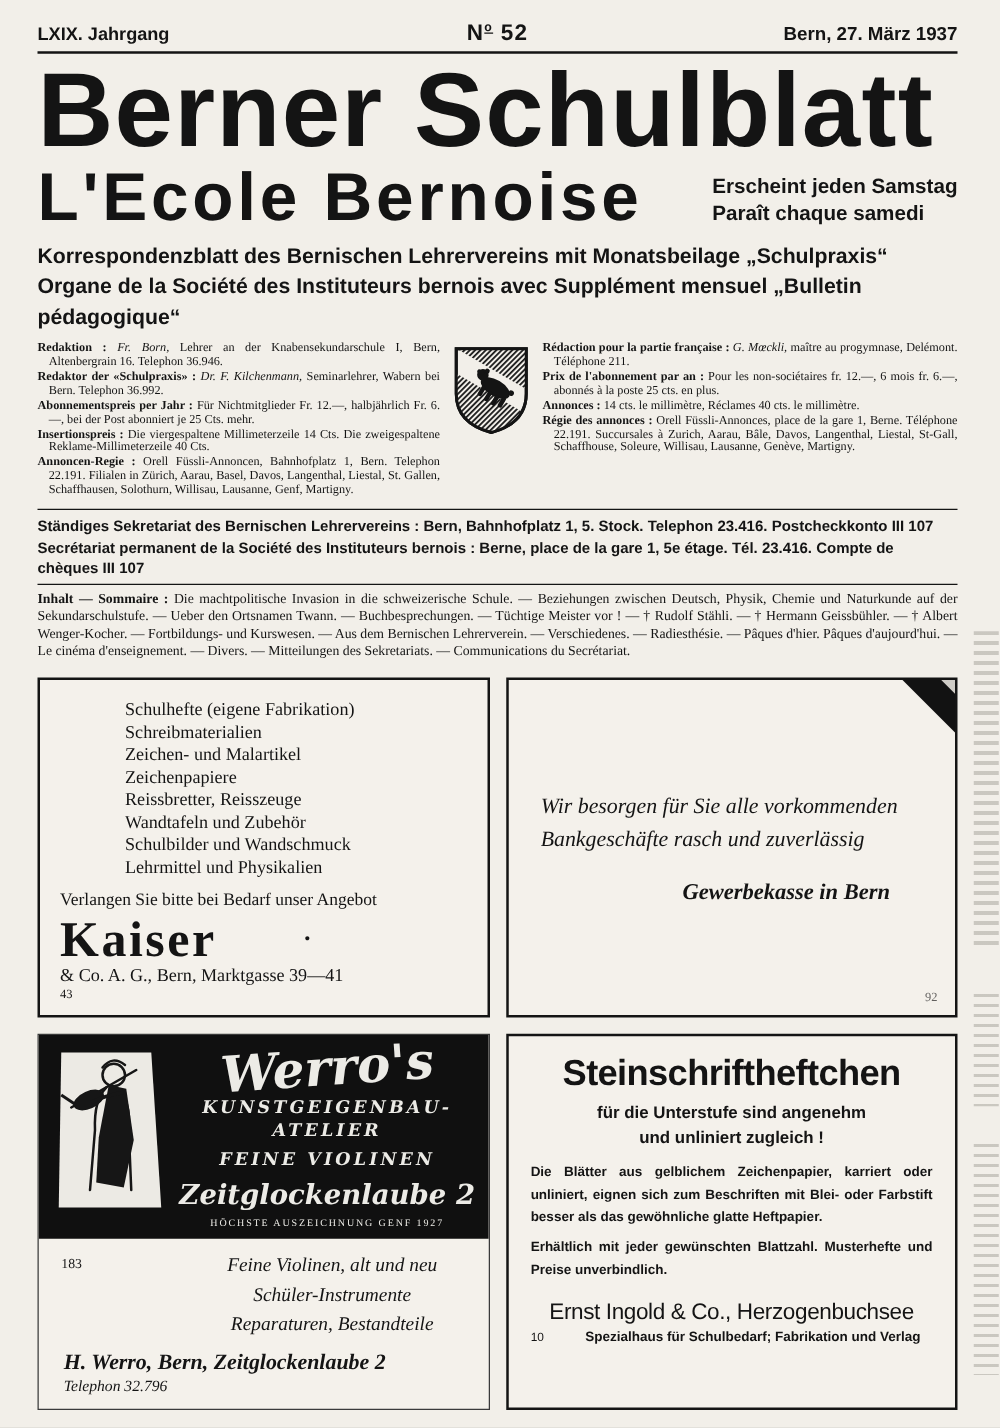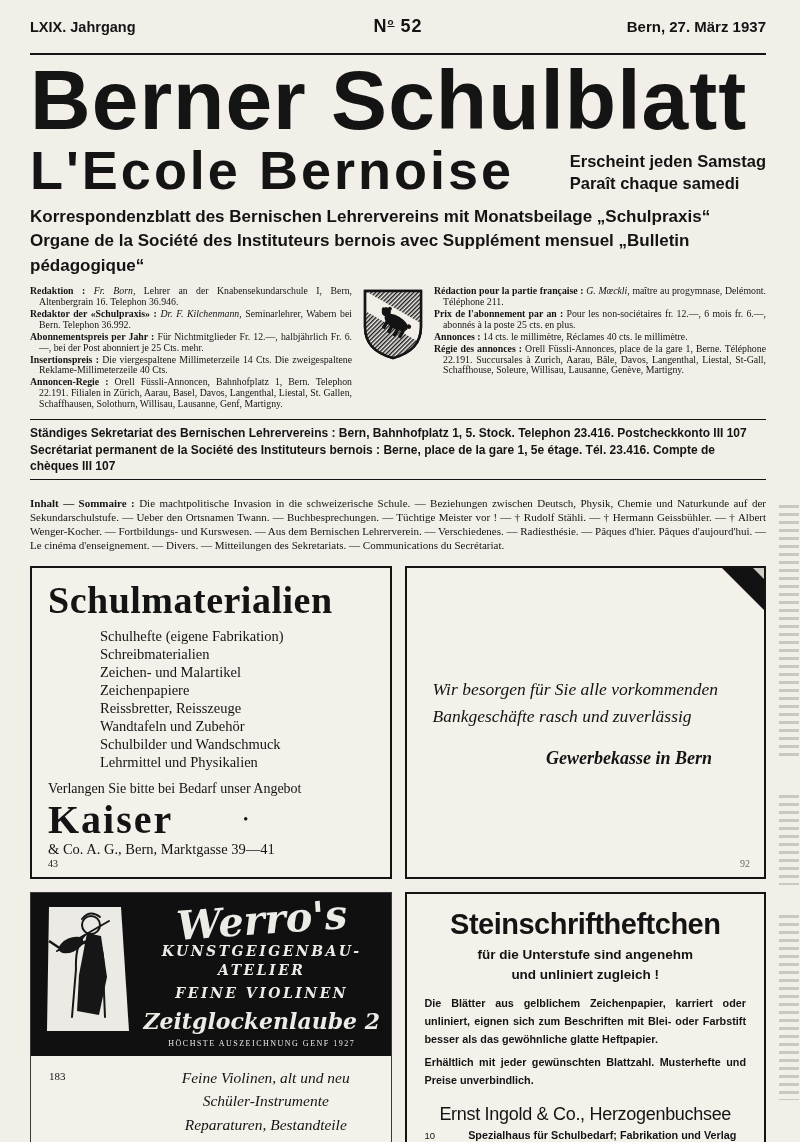--- a/index.html
+++ b/index.html
@@ -4,21 +4,21 @@
 <style>
   html,body { margin:0; padding:0; background:#d8d5cf; }
   .page {
     position:relative; width:800px; height:1142px; margin:0 auto;
     background:#f2efe9; color:#141414; box-sizing:border-box;
     padding:16px 34px 14px 30px; overflow:hidden;
     font-family:"Liberation Serif", serif;
   }
   
   .mast-row { display:flex; align-items:baseline; font-family:"Liberation Sans", sans-serif;
-    font-weight:bold; border-bottom:2.5px solid #141414; padding-bottom:16px; }
+    font-weight:bold; border-bottom:2.5px solid #141414; padding-bottom:4px; }
   .mast-row .vol { flex:1; font-size:14.5px; }
   .mast-row .iss { flex:1; text-align:center; font-size:18px; letter-spacing:1px; }
   .mast-row .iss sup { font-size:0.55em; text-decoration:underline; }
   .mast-row .dat { flex:1; text-align:right; font-size:15px; }
   .title-de { font-family:"Liberation Sans", sans-serif; font-weight:bold;
     font-size:84px; line-height:0.98; letter-spacing:1px; margin-top:4px; white-space:nowrap; }
   .fr-row { display:flex; justify-content:space-between; align-items:flex-end; margin-top:2px; }
   .title-fr { font-family:"Liberation Sans", sans-serif; font-weight:bold;
     font-size:54px; line-height:1; letter-spacing:3px; white-space:nowrap; }
   .sched { font-family:"Liberation Sans", sans-serif; font-weight:bold; font-size:16.5px;
@@ -32,21 +32,21 @@
   .imp-col.right { flex:1; }
   .imp { margin:0 0 1px 0; padding-left:9px; text-indent:-9px; }
   .imp .lbl { font-weight:bold; }
   .imp .nm { font-style:italic; }
   .emblem { flex:0 0 66px; display:flex; justify-content:center; align-items:flex-start; padding-top:2px; }
   
   .secr { border-top:1.5px solid #141414; border-bottom:1.5px solid #141414;
     margin-top:8px; padding:5px 0 5px; font-family:"Liberation Sans", sans-serif;
     font-weight:bold; font-size:12px; line-height:1.35; }
   
-  .toc { margin-top:17px; font-size:11px; line-height:1.27; text-align:justify; }
+  .toc { margin-top:5px; font-size:11px; line-height:1.27; text-align:justify; }
   .toc .lbl { font-weight:bold; }
   
   .ads { display:grid; grid-template-columns:1fr 1fr; column-gap:13px; row-gap:13px; margin-top:13px; }
   .ad { border:2.5px solid #141414; background:#f4f1eb; position:relative; box-sizing:border-box; overflow:hidden; }
   
   .ad-kaiser { min-height:272px; padding:10px 16px 8px; }
   .k-title { font-weight:bold; font-size:38px; letter-spacing:0.5px; }
   .k-items { margin:6px 0 0 52px; font-size:14.5px; line-height:1.24; }
   .k-cta { font-size:14px; margin-top:9px; }
   .k-brandrow { display:flex; align-items:center; margin-top:2px; }
@@ -177,21 +177,20 @@
     <div>Secrétariat permanent de la Société des Instituteurs bernois : Berne, place de la gare 1, 5e étage. Tél. 23.416. Compte de chèques III 107</div>
   </div>
 
   <div class="toc">
     <span class="lbl">Inhalt — Sommaire :</span><span> Die machtpolitische Invasion in die schweizerische Schule. — Beziehungen zwischen Deutsch, Physik, Chemie und Naturkunde auf der Sekundarschulstufe. — Ueber den Ortsnamen Twann. — Buchbesprechungen. — Tüchtige Meister vor ! — † Rudolf Stähli. — † Hermann Geissbühler. — † Albert Wenger-Kocher. — Fortbildungs- und Kurswesen. — Aus dem Bernischen Lehrerverein. — Verschiedenes. — Radiesthésie. — Pâques d'hier. Pâques d'aujourd'hui. — Le cinéma d'enseignement. — Divers. — Mitteilungen des Sekretariats. — Communications du Secrétariat.</span>
   </div>
 
   <div class="ads">
 
     <div class="ad ad-kaiser">
-      <div class="k-title">Schulmaterialien</div>
       <div class="k-items">
         <div>Schulhefte (eigene Fabrikation)</div>
         <div>Schreibmaterialien</div>
         <div>Zeichen- und Malartikel</div>
         <div>Zeichenpapiere</div>
         <div>Reissbretter, Reisszeuge</div>
         <div>Wandtafeln und Zubehör</div>
         <div>Schulbilder und Wandschmuck</div>
         <div>Lehrmittel und Physikalien</div>
       </div>

